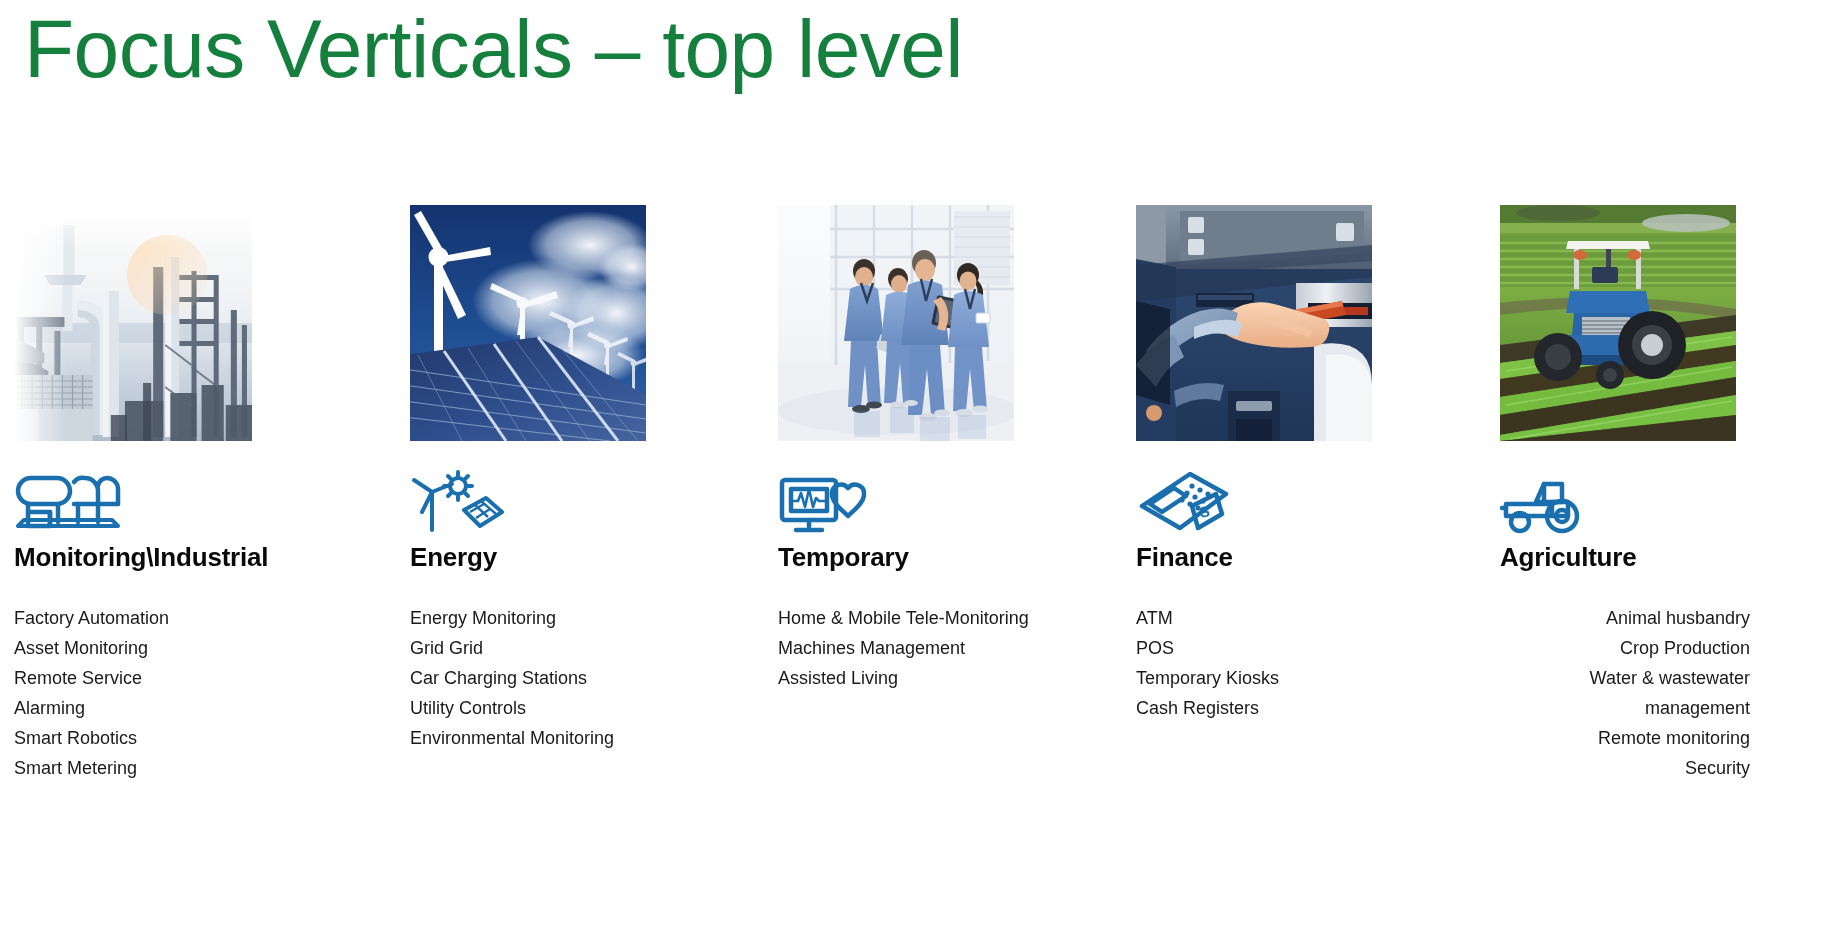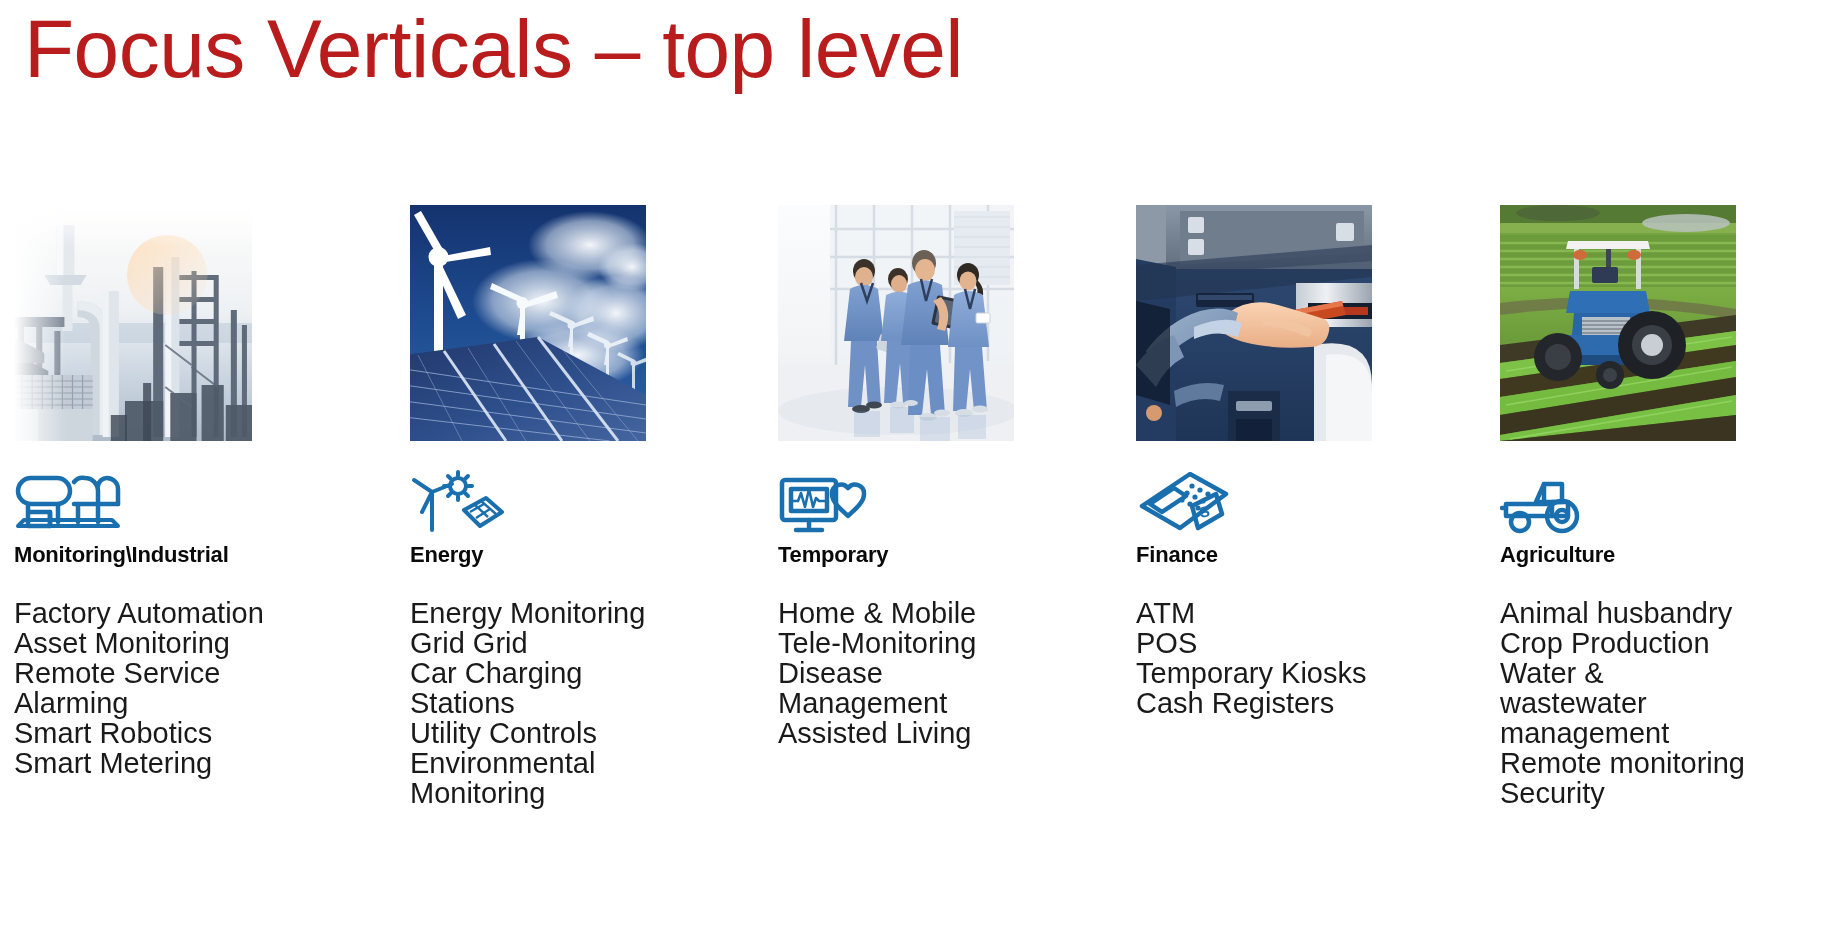--- a/index.html
+++ b/index.html
@@ -17,21 +17,21 @@
   }
 
   
   #slide-title {
     position: absolute;
     left: 24px;
     top: 8px;
     font-size: 82px;
     line-height: 1.0;
     font-weight: 400;
-    color: #b91c1c;
+    color: #15803d;
     letter-spacing: -0.5px;
     white-space: nowrap;
   }
 
   
   #columns {
     position: absolute;
     left: 0;
     top: 205px;
     width: 1821px;
@@ -67,44 +67,44 @@
   .icon-wrap {
     height: 74px;
     margin-top: 19px;
     display: flex;
     align-items: flex-end;
   }
   .icon-wrap svg { display: block; }
 
   
   .col-heading {
-    font-size: 22px;
+    font-size: 26px;
     font-weight: bold;
     color: #0a0a0a;
     letter-spacing: -0.2px;
     margin-top: 8px;
     white-space: nowrap;
   }
 
   
   .col-items {
     margin-top: 30px;
-    font-size: 29px;
+    font-size: 18px;
     line-height: 30px;
     color: #1a1a1a;
     font-weight: 300;
   }
   .col-items .item {
     white-space: normal;
   }
   .col-0 .col-items { width: 320px; }
   .col-1 .col-items { width: 250px; }
   .col-2 .col-items { width: 252px; }
   .col-3 .col-items { width: 262px; }
-  .col-4 .col-items { width: 250px; }
+  .col-4 .col-items { width: 250px; text-align: right; }
 </style>
 </head>
 <body>
 
 <div id="slide-title">Focus Verticals – top level</div>
 
 <div id="columns">
 
   <div class="column col-0">
     <div class="photo-wrap">
@@ -457,21 +457,21 @@
         </g>
         <g fill="none" stroke="#1A6FAE" stroke-width="2.6" stroke-linecap="round" stroke-linejoin="round">
           <path d="M15 25 h5 l3 -8 l4 14 l4 -18 l4 18 l3 -9 l3 3 h6"></path>
         </g>
       </svg>
     </div>
 
     <div class="col-heading">Temporary</div>
     <div class="col-items">
       <div class="item">Home &amp; Mobile Tele-Monitoring</div>
-      <div class="item">Disease Management</div>
+      <div class="item">Machines Management</div>
       <div class="item">Assisted Living</div>
     </div>
   </div>
 
   <div class="column col-3">
     <div class="photo-wrap">
       <div class="photo">
         <svg viewBox="0 0 236 236" preserveAspectRatio="none">
           <defs>
             <linearGradient id="atmBody" x1="0" y1="0" x2="0" y2="1">

